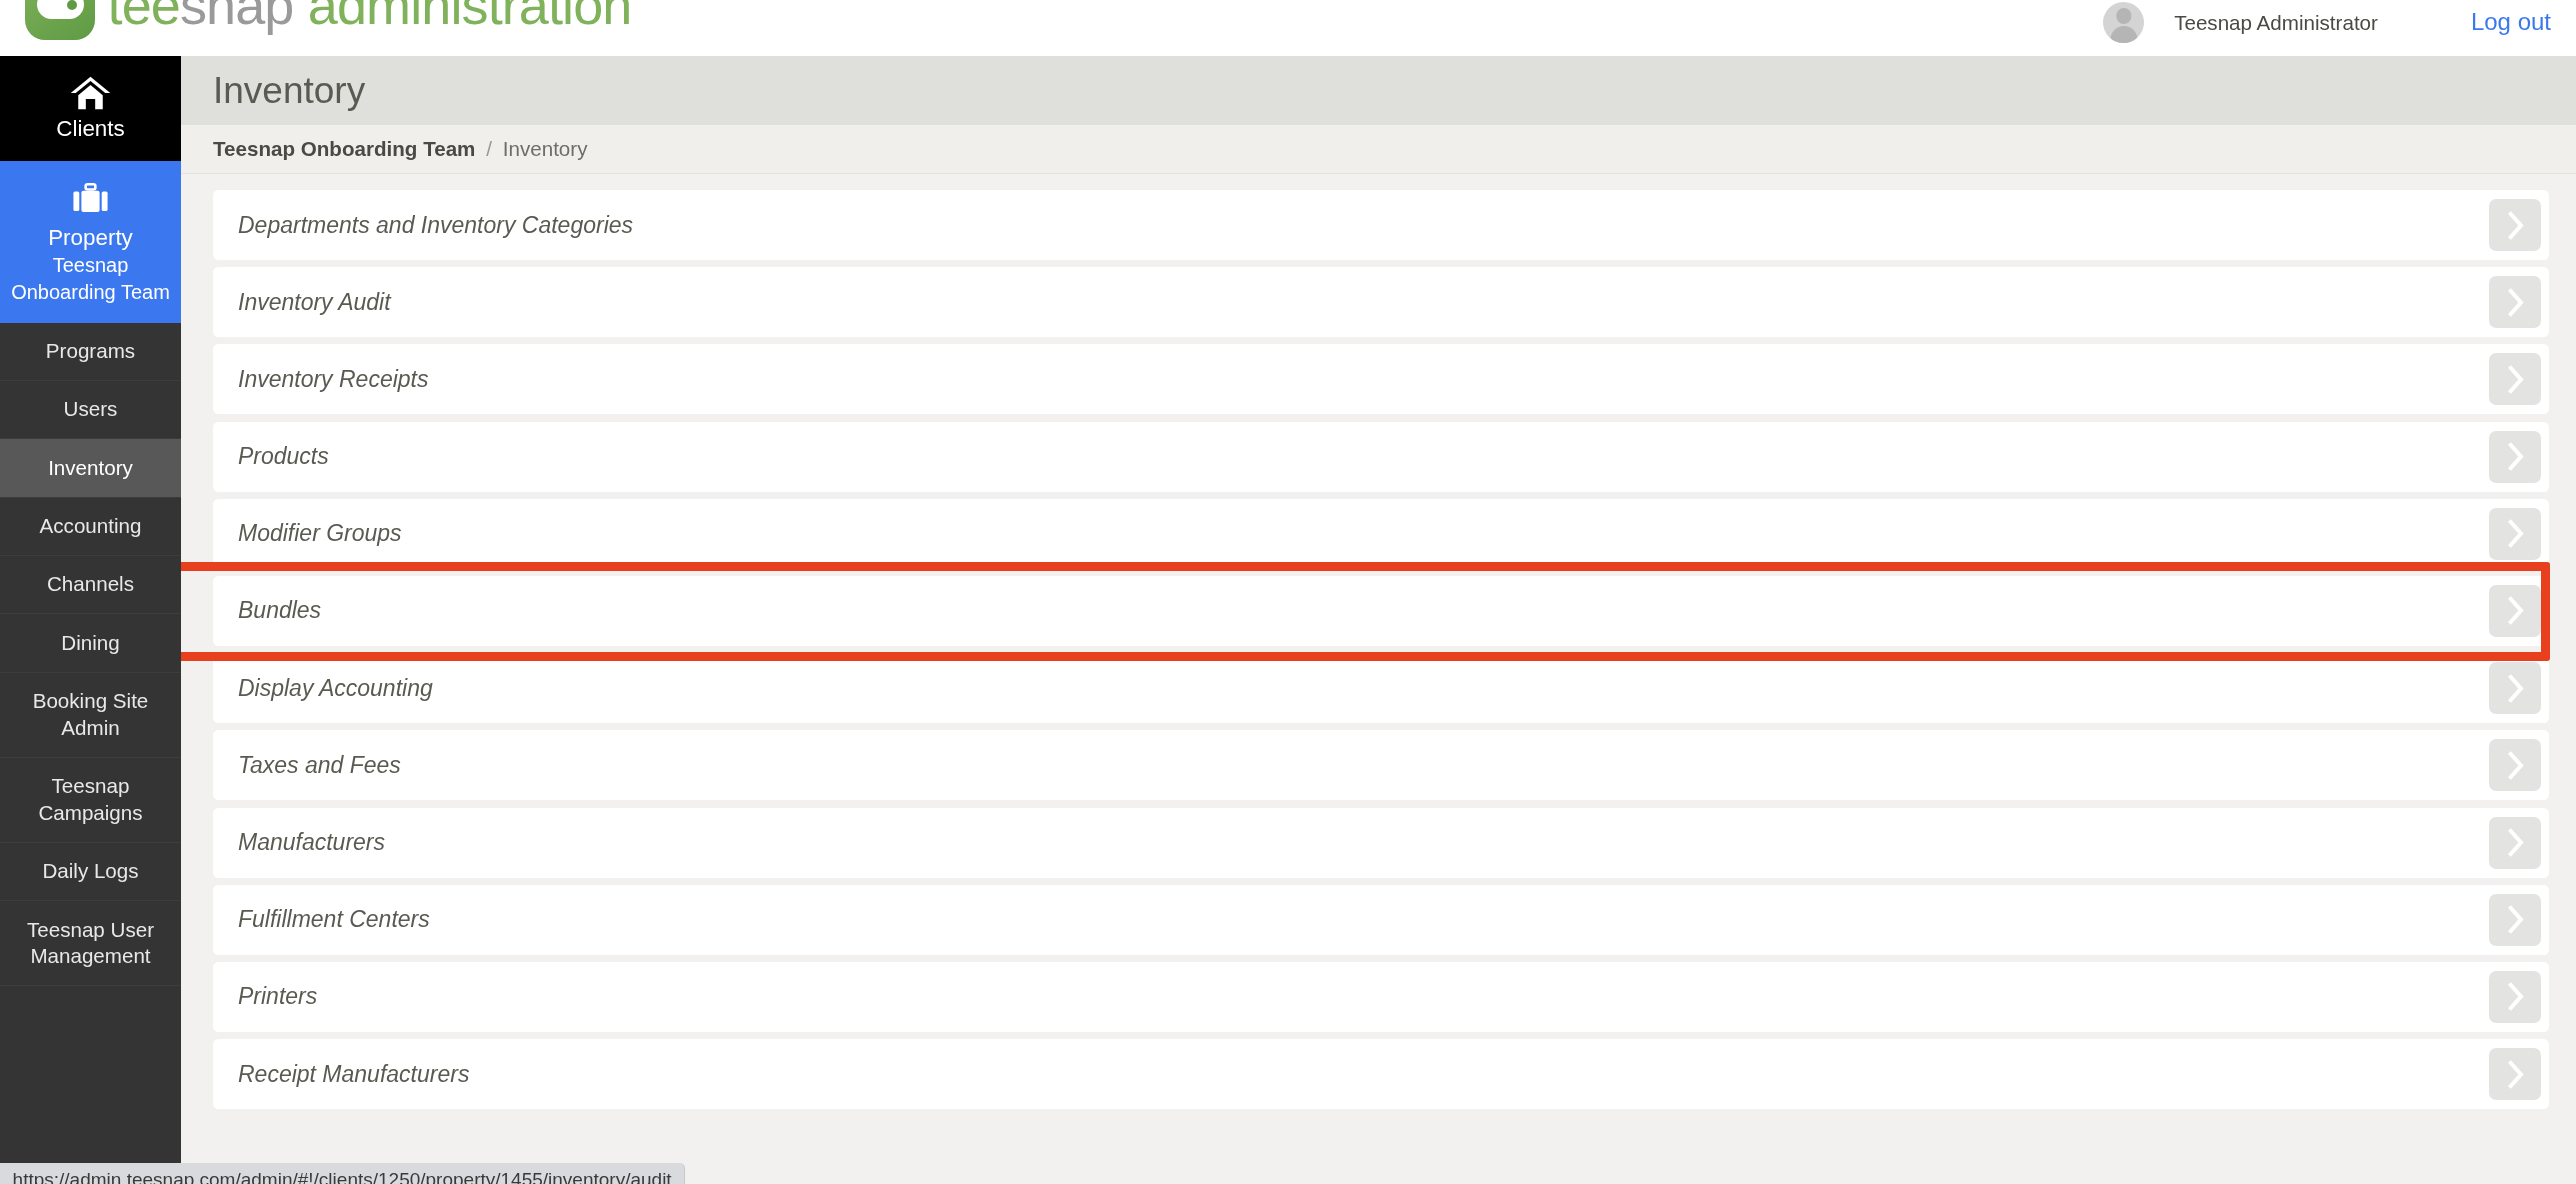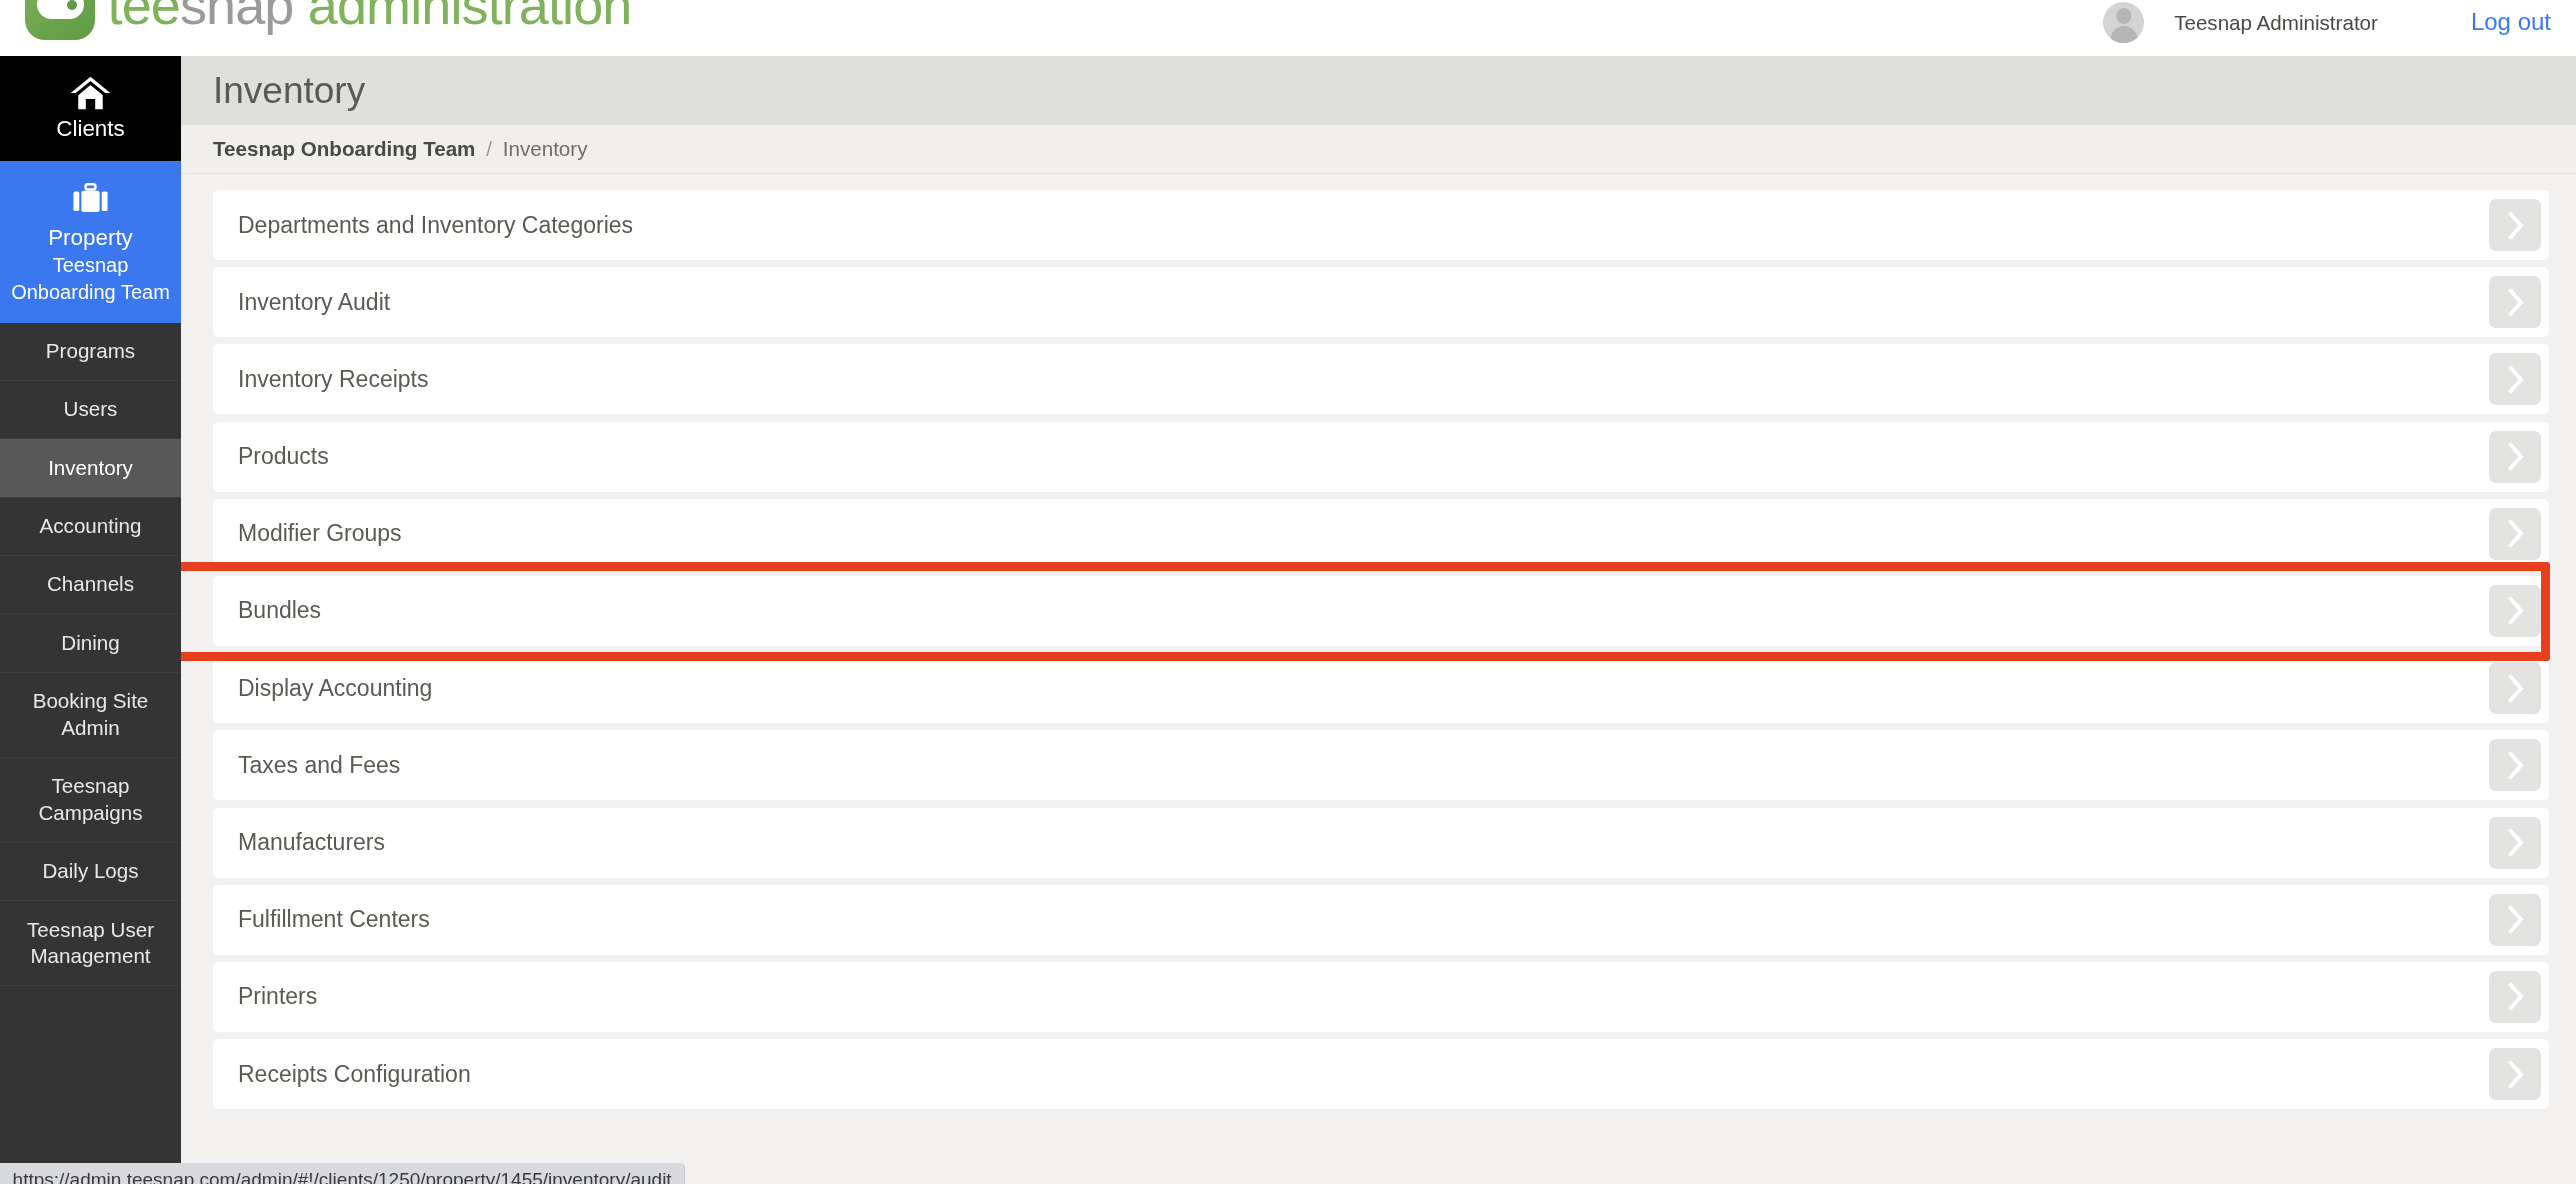--- a/index.html
+++ b/index.html
@@ -122,21 +122,21 @@
     display:flex; align-items:center; padding:0 0 0 32px;
     border-bottom:0.9px solid #e3e2de;
     gap:10.8px;
   }
   #crumb-root{ font-size:20.6px; font-weight:bold; color:#4a4a45; cursor:pointer; }
   #crumb-sep{ font-size:20.6px; color:#9a9a93; }
   #crumb-current{ font-size:20.6px; color:#6e6e66; }
 
   #list-area{
     position:relative; background:#f2f1ef;
-    padding:16px 27px 0 32px; height:1011px;
+    padding:16px 27px 0 32px; height:1011px;font-style:italic;
   }
   .row{
     position:relative; background:#ffffff; border-radius:5.4px;
     height:70px; margin-bottom:7.2px;
     display:flex; align-items:center;
     padding-left:25px; cursor:pointer;
   }
   .row-label{ font-size:23px; color:#5a5a52; }
   .chev-btn{
     position:absolute; right:8px; top:50%; transform:translateY(-50%);
@@ -338,21 +338,21 @@
         </div>
         <div class="row">
           <div class="row-label">Printers</div>
           <div class="chev-btn">
             <svg viewBox="0 0 12 16">
               <path d="M2.2 1.4 L3.9 0 L11 8 L3.9 16 L2.2 14.6 L8 8 Z" fill="#ffffff"></path>
             </svg>
           </div>
         </div>
         <div class="row">
-          <div class="row-label">Receipts Configuration</div>
+          <div class="row-label">Receipt Manufacturers</div>
           <div class="chev-btn">
             <svg viewBox="0 0 12 16">
               <path d="M2.2 1.4 L3.9 0 L11 8 L3.9 16 L2.2 14.6 L8 8 Z" fill="#ffffff"></path>
             </svg>
           </div>
         </div>
       </div>
     <div id="highlight-box" style="top: 388px; left: -12.6px; width: 2382px; height: 99px;"></div>
   </div>
 </div>

